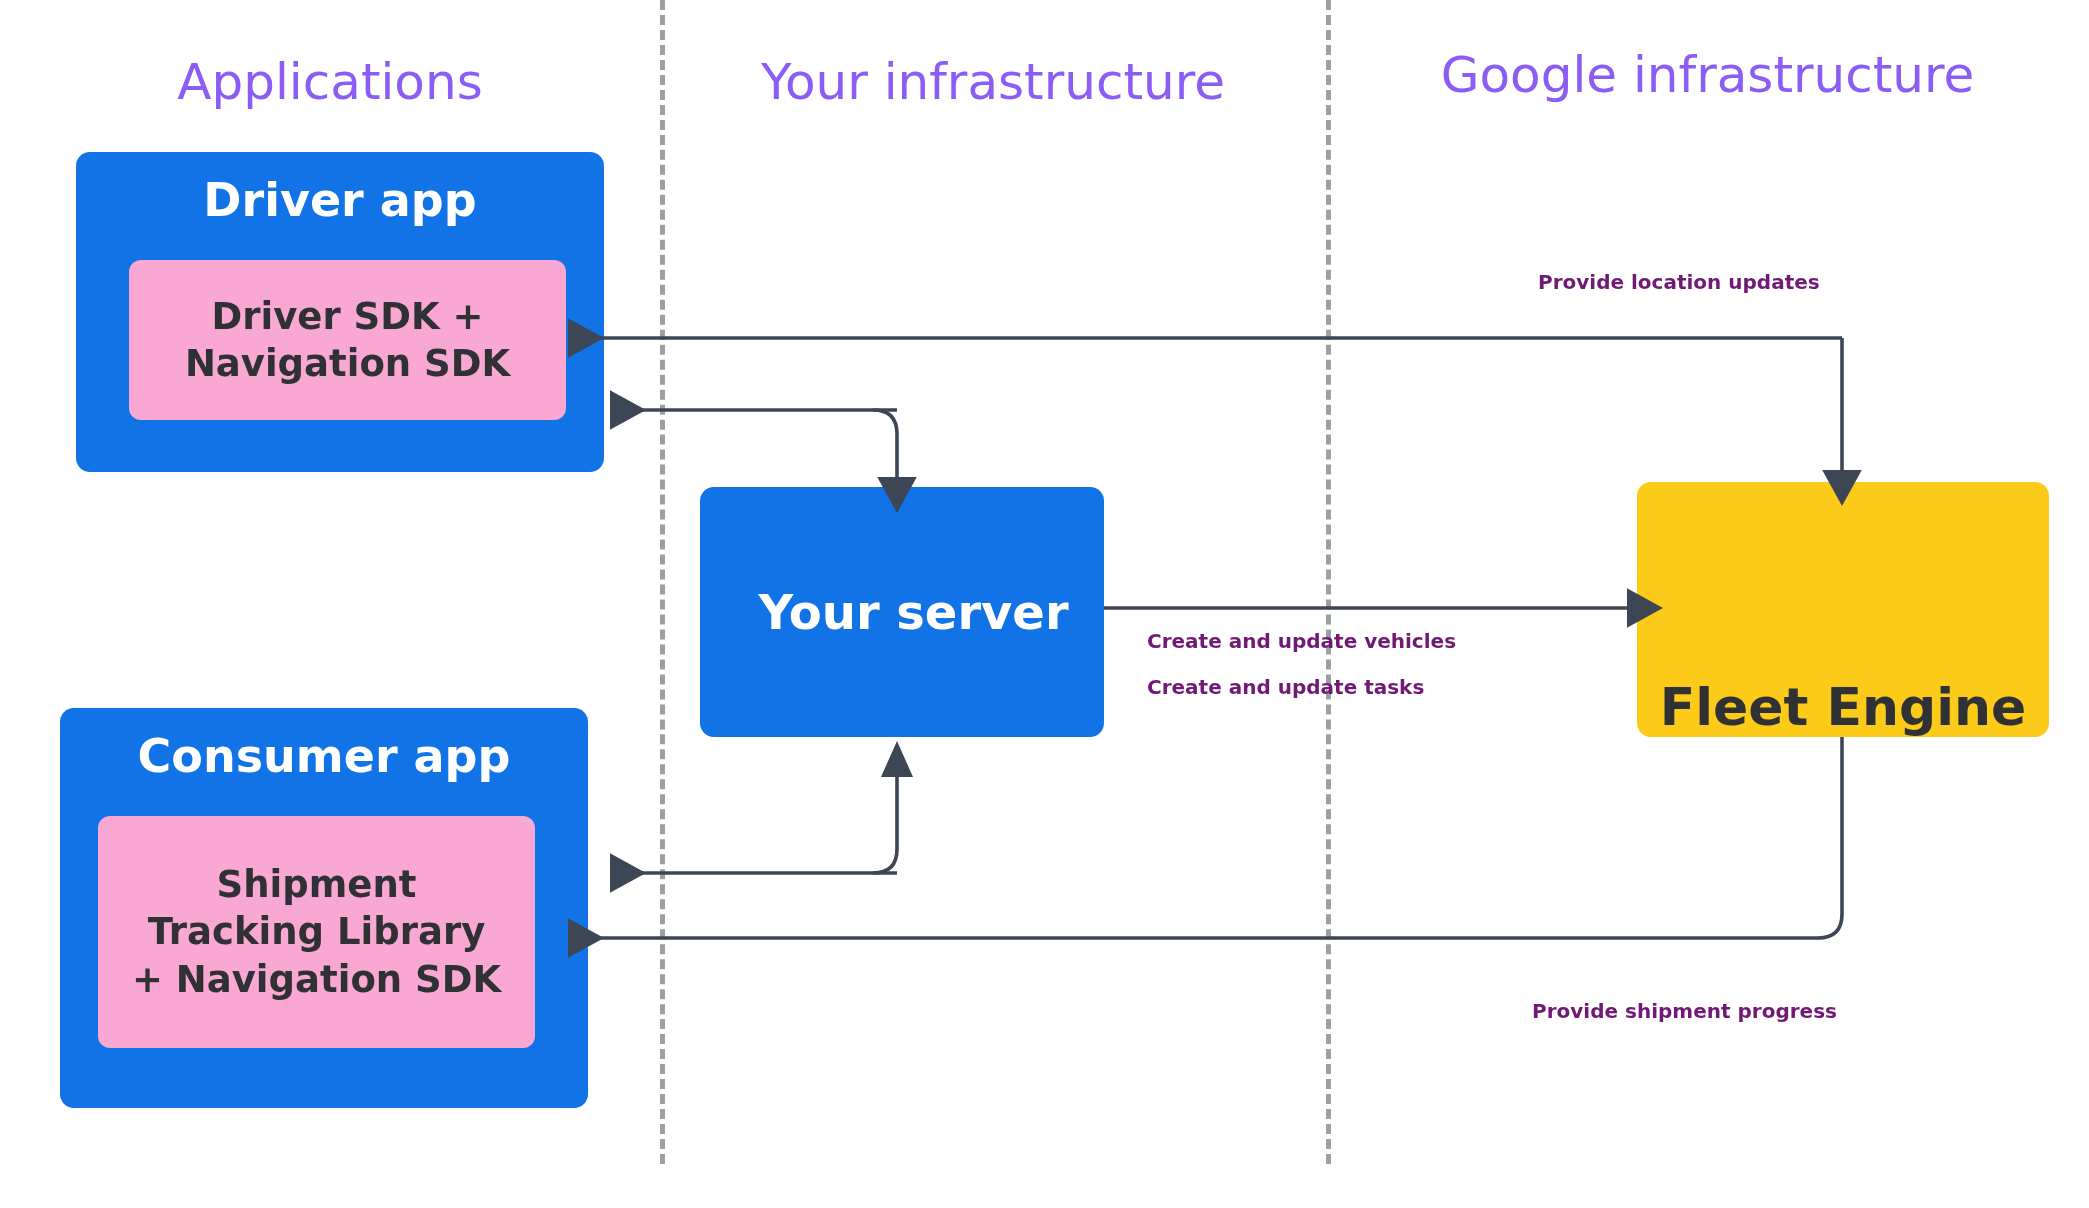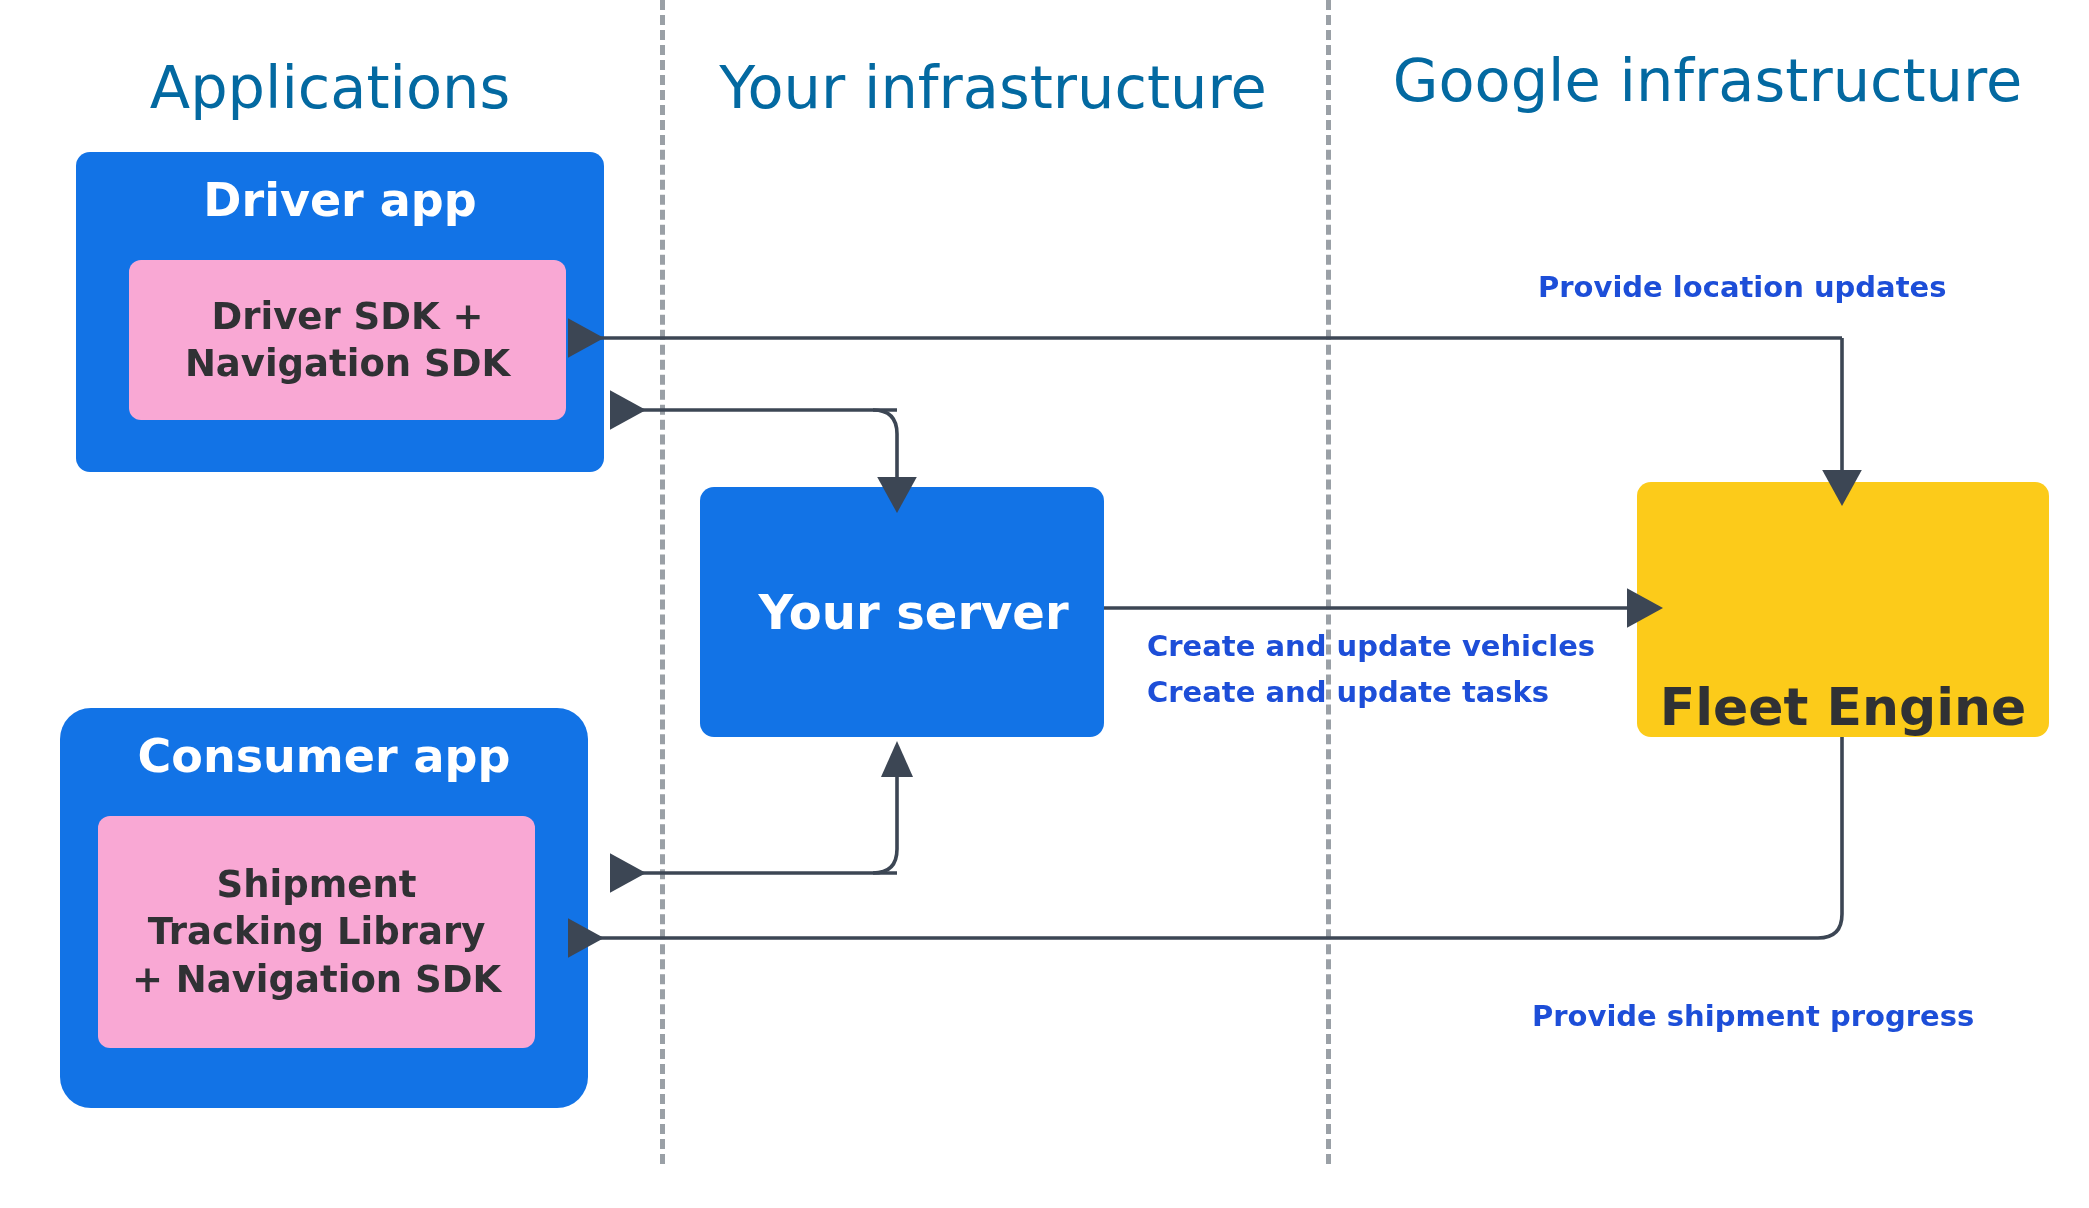--- a/index.html
+++ b/index.html
@@ -14,23 +14,23 @@
     position: relative;
     width: 2089px;
     height: 1208px;
     background: #ffffff;
     overflow: hidden;
   }
   
   .col-title {
     position: absolute;
     font-family: "DejaVu Sans", "Liberation Sans", sans-serif;
-    font-size: 59px;
+    font-size: 50px;
     font-weight: 400;
-    color: #0369a1;
+    color: #8b5cf6;
     white-space: nowrap;
     text-align: center;
     letter-spacing: 0px;
   }
   #title-applications { left: 0px;    top: 53px; width: 660px; }
   #title-yourinfra     { left: 660px;  top: 53px; width: 666px; }
   #title-googleinfra   { left: 1326px; top: 46px; width: 763px; }
 
   
   .divider {
@@ -96,43 +96,43 @@
     font-weight: 700;
     white-space: nowrap;
   }
 
   
   #driver-app      { left: 76px;  top: 152px;  width: 528px; height: 320px; }
   #driver-app .app-title { margin-top: 24px; }
   #driver-sdk-box  { left: 53px;  top: 108px;  width: 437px; height: 160px; }
 
   
-  #consumer-app    { left: 60px;  top: 708px;  width: 528px; height: 400px; border-radius: 31px; }
+  #consumer-app    { left: 60px;  top: 708px;  width: 528px; height: 400px; }
   #consumer-app .app-title { margin-top: 24px; }
   #consumer-sdk-box{ left: 38px;  top: 108px;  width: 437px; height: 232px; }
 
   
   #your-server {
     left: 700px; top: 487px; width: 404px; height: 250px;
     justify-content: center;
     padding-left: 23px;
   }
   
   #fleet-engine {
     left: 1637px; top: 482px; width: 412px; height: 255px;
     justify-content: flex-end;
   }
 
   
   .conn-label {
     position: absolute;
     font-family: "DejaVu Sans", "Liberation Sans", sans-serif;
-    font-size: 29px;
-    font-weight: 700;
-    color: #1d4ed8;
+    font-size: 20px;
+    font-weight: 700;
+    color: #701a75;
     white-space: nowrap;
     line-height: 1.2;
   }
   #label-location-updates { left: 1538px; top: 270px; }
   #label-shipment-progress{ left: 1532px; top: 999px; }
   #label-create-vehicles  { left: 1147px; top: 629px; }
   #label-create-tasks     { left: 1147px; top: 675px; }
 
   
   #arrows {

